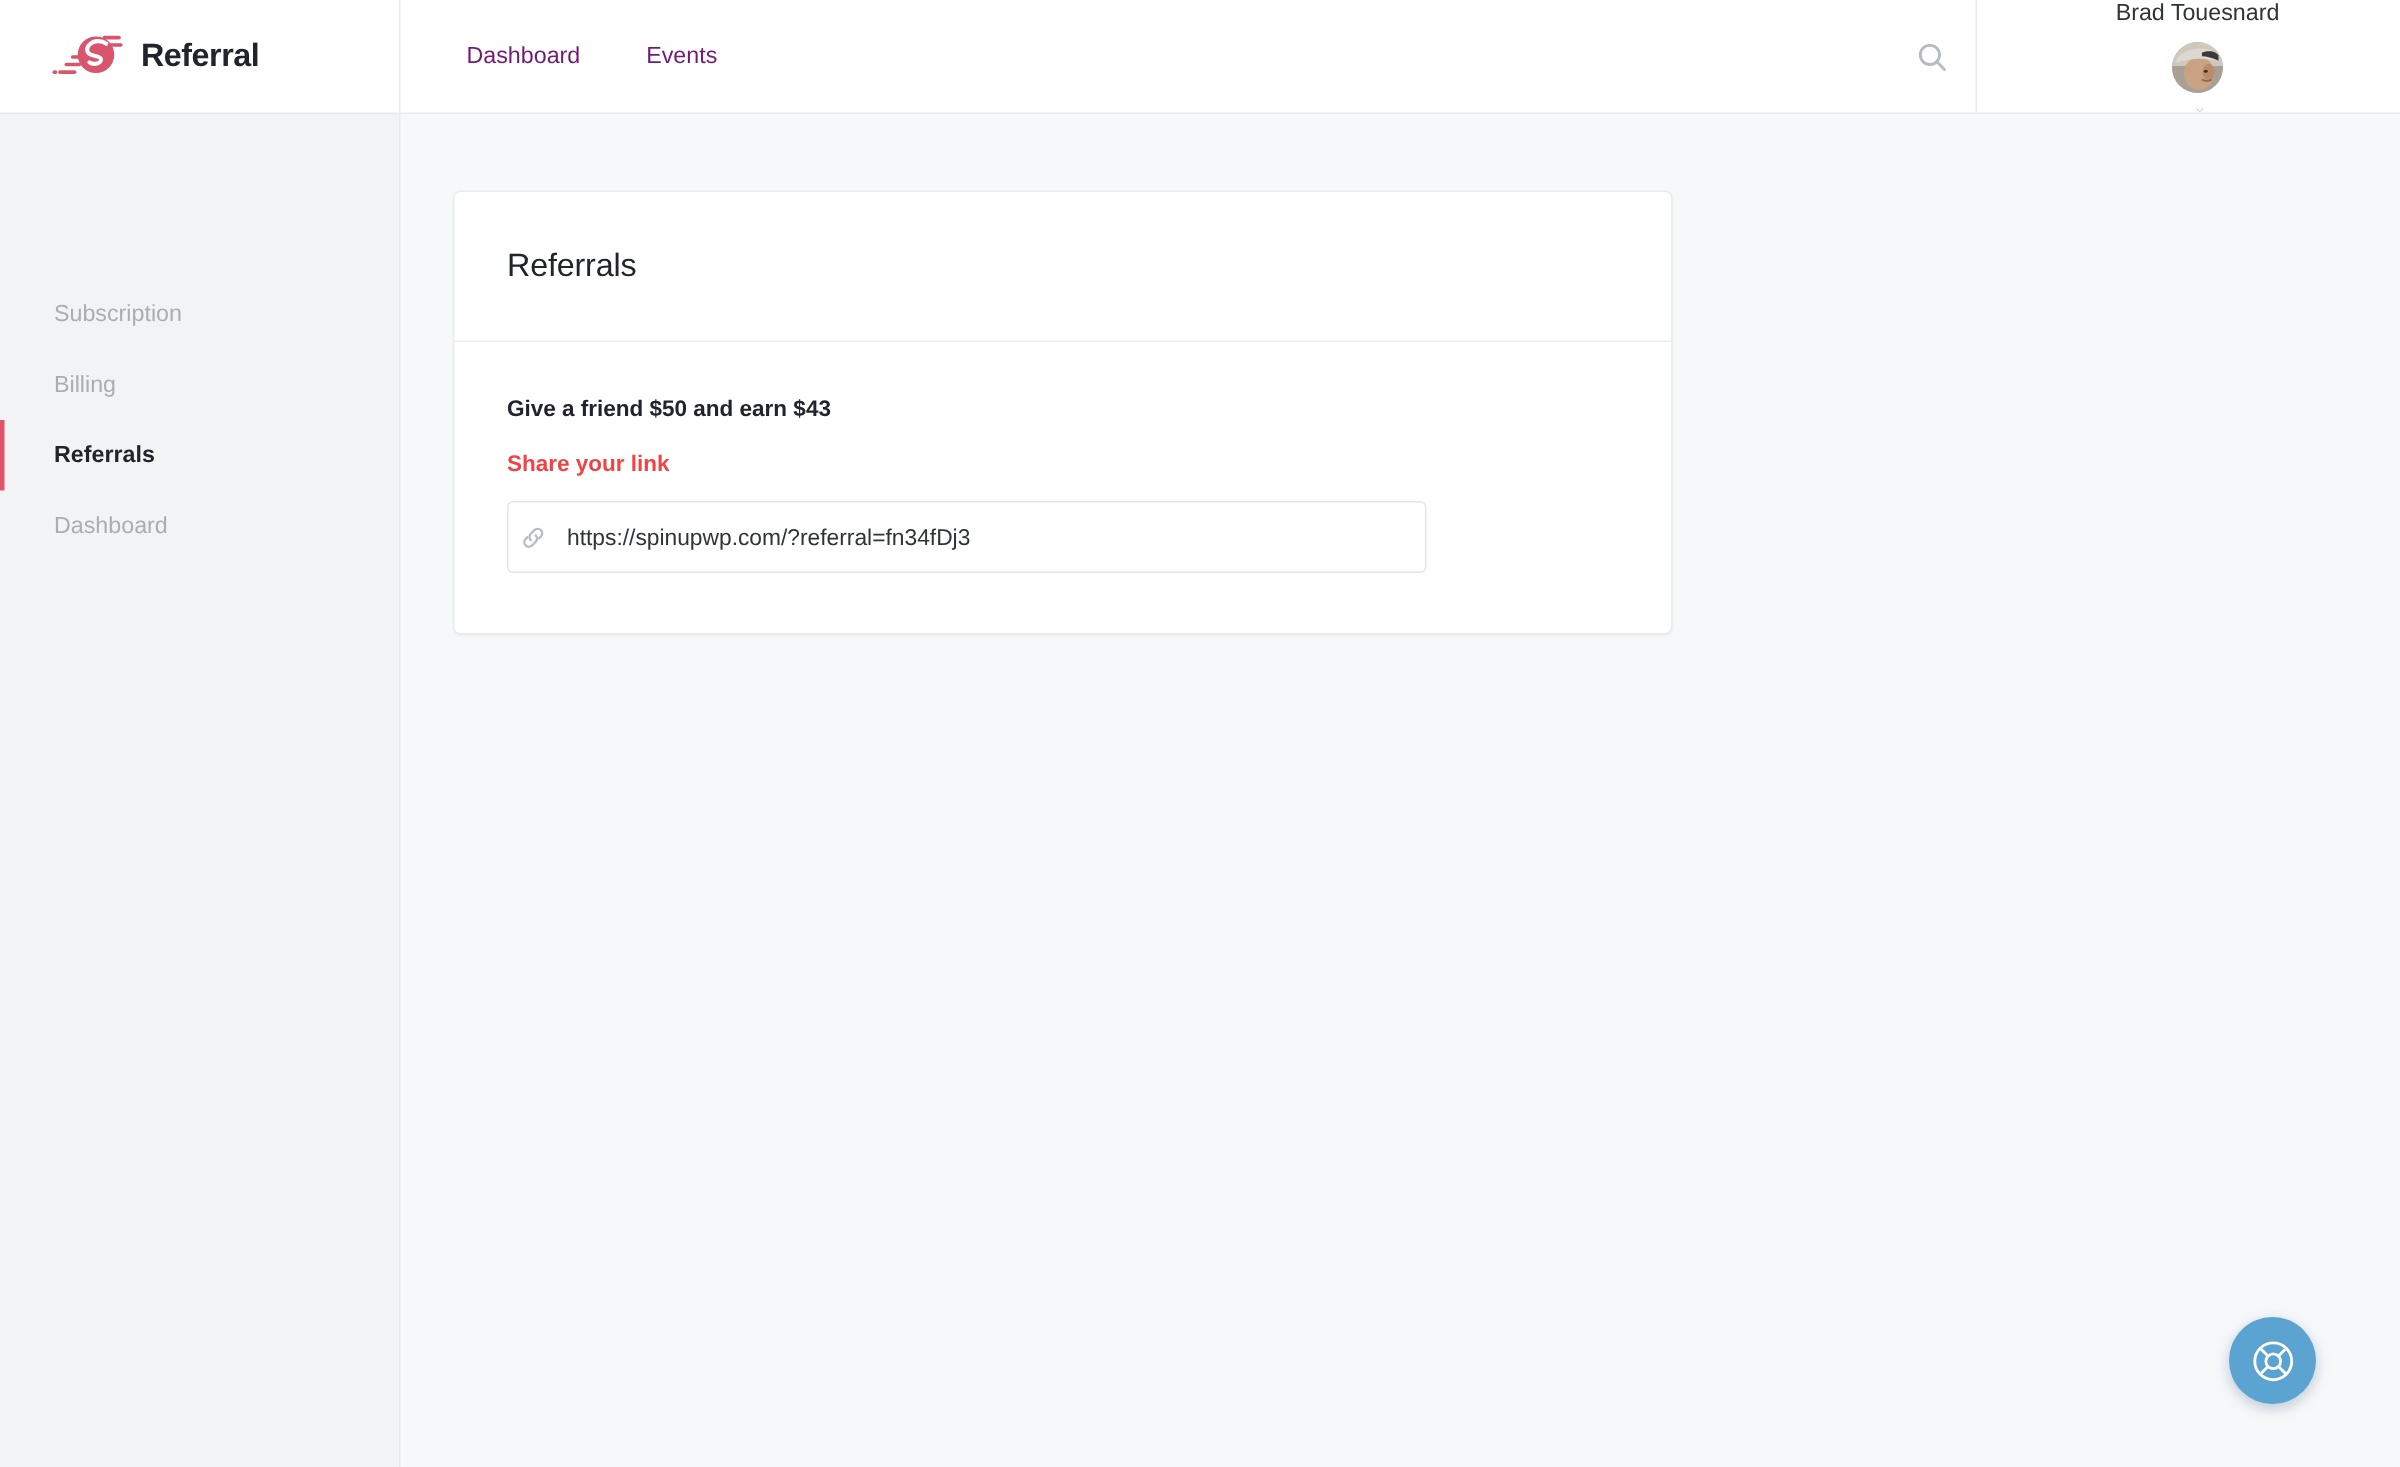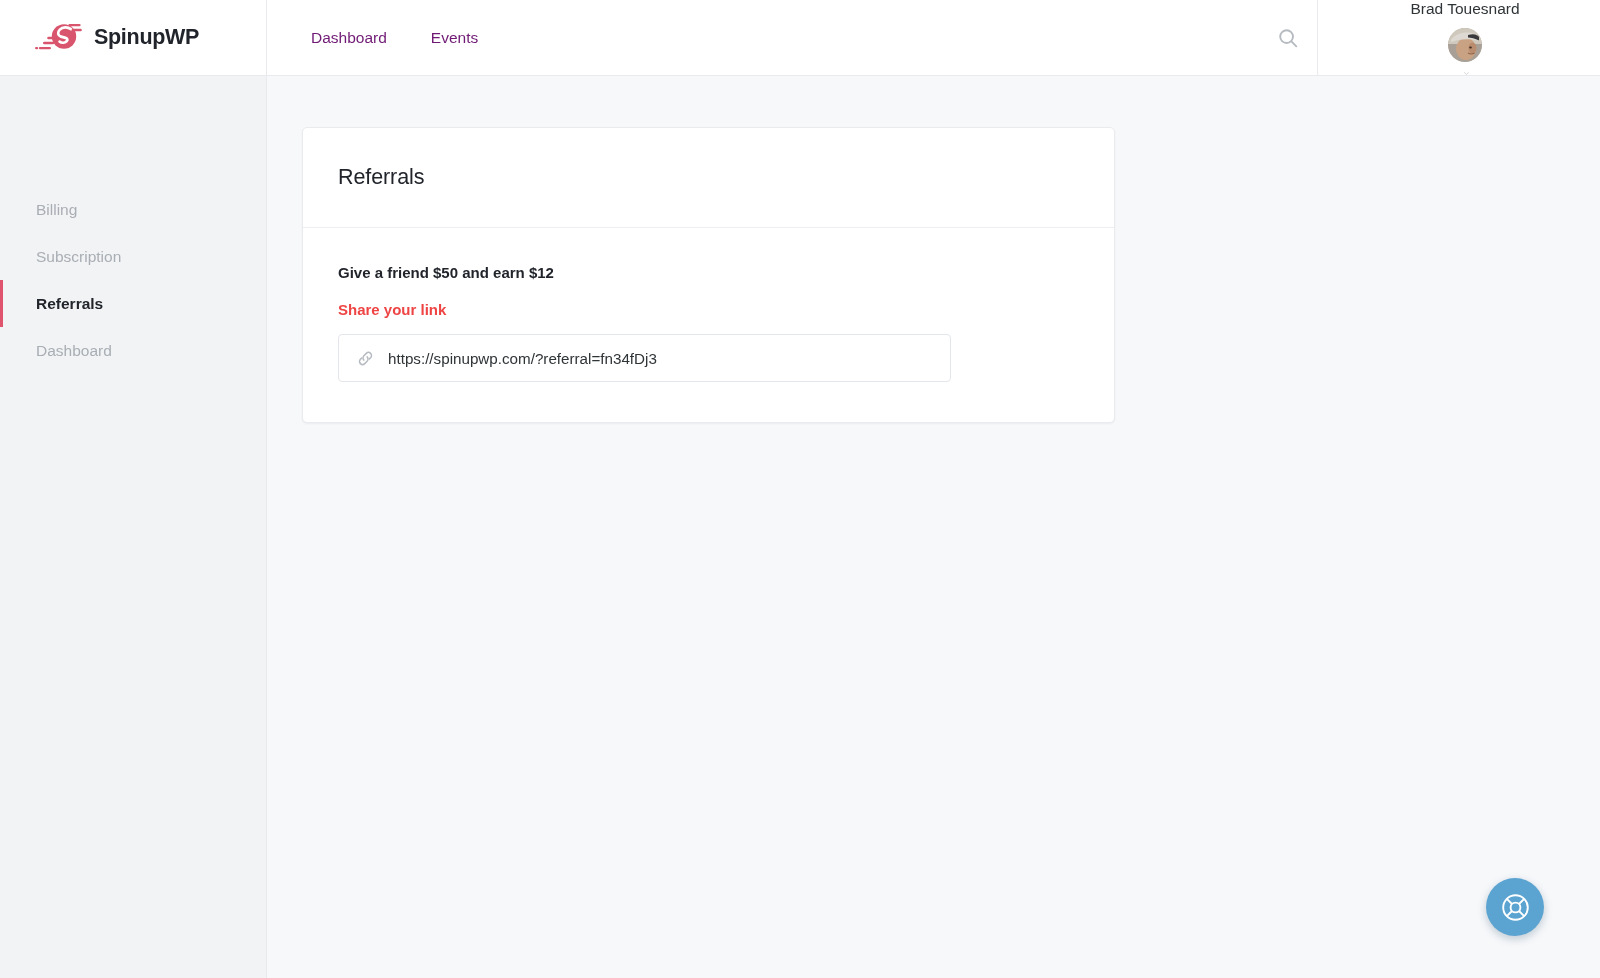--- a/index.html
+++ b/index.html
@@ -222,21 +222,21 @@
   }
 
   .link-field {
     width: 613px;
     height: 48px;
     border: 1px solid #e3e6ea;
     border-radius: 4px;
     background: #fff;
     display: flex;
     align-items: center;
-    padding: 0 18px;
+    padding: 0 8px;
     gap: 14px;
     cursor: text;
   }
 
   .link-url {
     font-size: 15.2px;
     color: #2f3437;
     white-space: nowrap;
   }
 
@@ -301,21 +301,21 @@
       <path d="M37 8.2 C33.5 5.6 28.6 5.9 25.8 8.6 C23.1 11.2 23.8 14.7 27 15.6 L31.6 16.9 C33.6 17.5 33.9 19.1 32.6 20.3 C30.9 21.9 27.6 22 25.6 20.6" fill="none" stroke="#ffffff" stroke-width="2.7" stroke-linecap="round"></path>
       <g stroke="#d9556e" stroke-width="2.4" stroke-linecap="round">
         <line x1="35.6" y1="4.1" x2="45.4" y2="4.1"></line>
         <line x1="38.8" y1="9.0" x2="46.6" y2="9.0"></line>
         <line x1="10.2" y1="22.0" x2="19.0" y2="22.0"></line>
         <line x1="6.0" y1="27.1" x2="15.8" y2="27.1"></line>
         <line x1="14.4" y1="17.0" x2="18.2" y2="17.0"></line>
         <line x1="2.2" y1="27.1" x2="3.0" y2="27.1"></line>
       </g>
     </svg>
-    <span class="brand-name">SpinupWP</span>
+    <span class="brand-name">Referral</span>
   </div>
 
   <nav class="nav-links">
     <a class="nav-link">Dashboard</a>
     <a class="nav-link">Events</a>
   </nav>
 
   <div class="topbar-right">
     <button class="search-btn">
       <svg width="22" height="22" viewBox="0 0 22 22">
@@ -347,41 +347,41 @@
       </span>
       <svg class="chev" width="13" height="8" viewBox="0 0 13 8">
         <path d="M1 1.5 L6.5 6.5 L12 1.5" fill="none" stroke="#b6bbc1" stroke-width="1.5" stroke-linecap="round"></path>
       </svg>
     </div>
   </div>
 </div>
 
 <aside class="sidebar">
   <div class="side-item">
+    <span>Subscription</span>
+  </div>
+  <div class="side-item">
     <span>Billing</span>
-  </div>
-  <div class="side-item">
-    <span>Subscription</span>
   </div>
   <div class="side-item active">
     <span>Referrals</span>
   </div>
   <div class="side-item">
     <span>Dashboard</span>
   </div>
 </aside>
 
 <main class="main">
 
   <section class="card" id="card-referrals">
     <div class="card-header">
       <h1 class="card-title">Referrals</h1>
     </div>
     <div class="card-body">
-      <h2 class="body-heading">Give a friend $50 and earn $12</h2>
+      <h2 class="body-heading">Give a friend $50 and earn $43</h2>
       <div class="field-label">Share your link</div>
       <div class="link-field">
         <svg width="17" height="17" viewBox="0 0 17 17">
           <path d="M6.9 10.1 a3 3 0 0 1 0-4.3 l2.4-2.4 a3 3 0 1 1 4.3 4.3 l-1.2 1.2" fill="none" stroke="#b6bbc1" stroke-width="1.5" stroke-linecap="round"></path>
           <path d="M10.1 6.9 a3 3 0 0 1 0 4.3 l-2.4 2.4 a3 3 0 1 1 -4.3-4.3 l1.2-1.2" fill="none" stroke="#b6bbc1" stroke-width="1.5" stroke-linecap="round"></path>
         </svg>
         <span class="link-url">https://spinupwp.com/?referral=fn34fDj3</span>
       </div>
     </div>
   </section>

